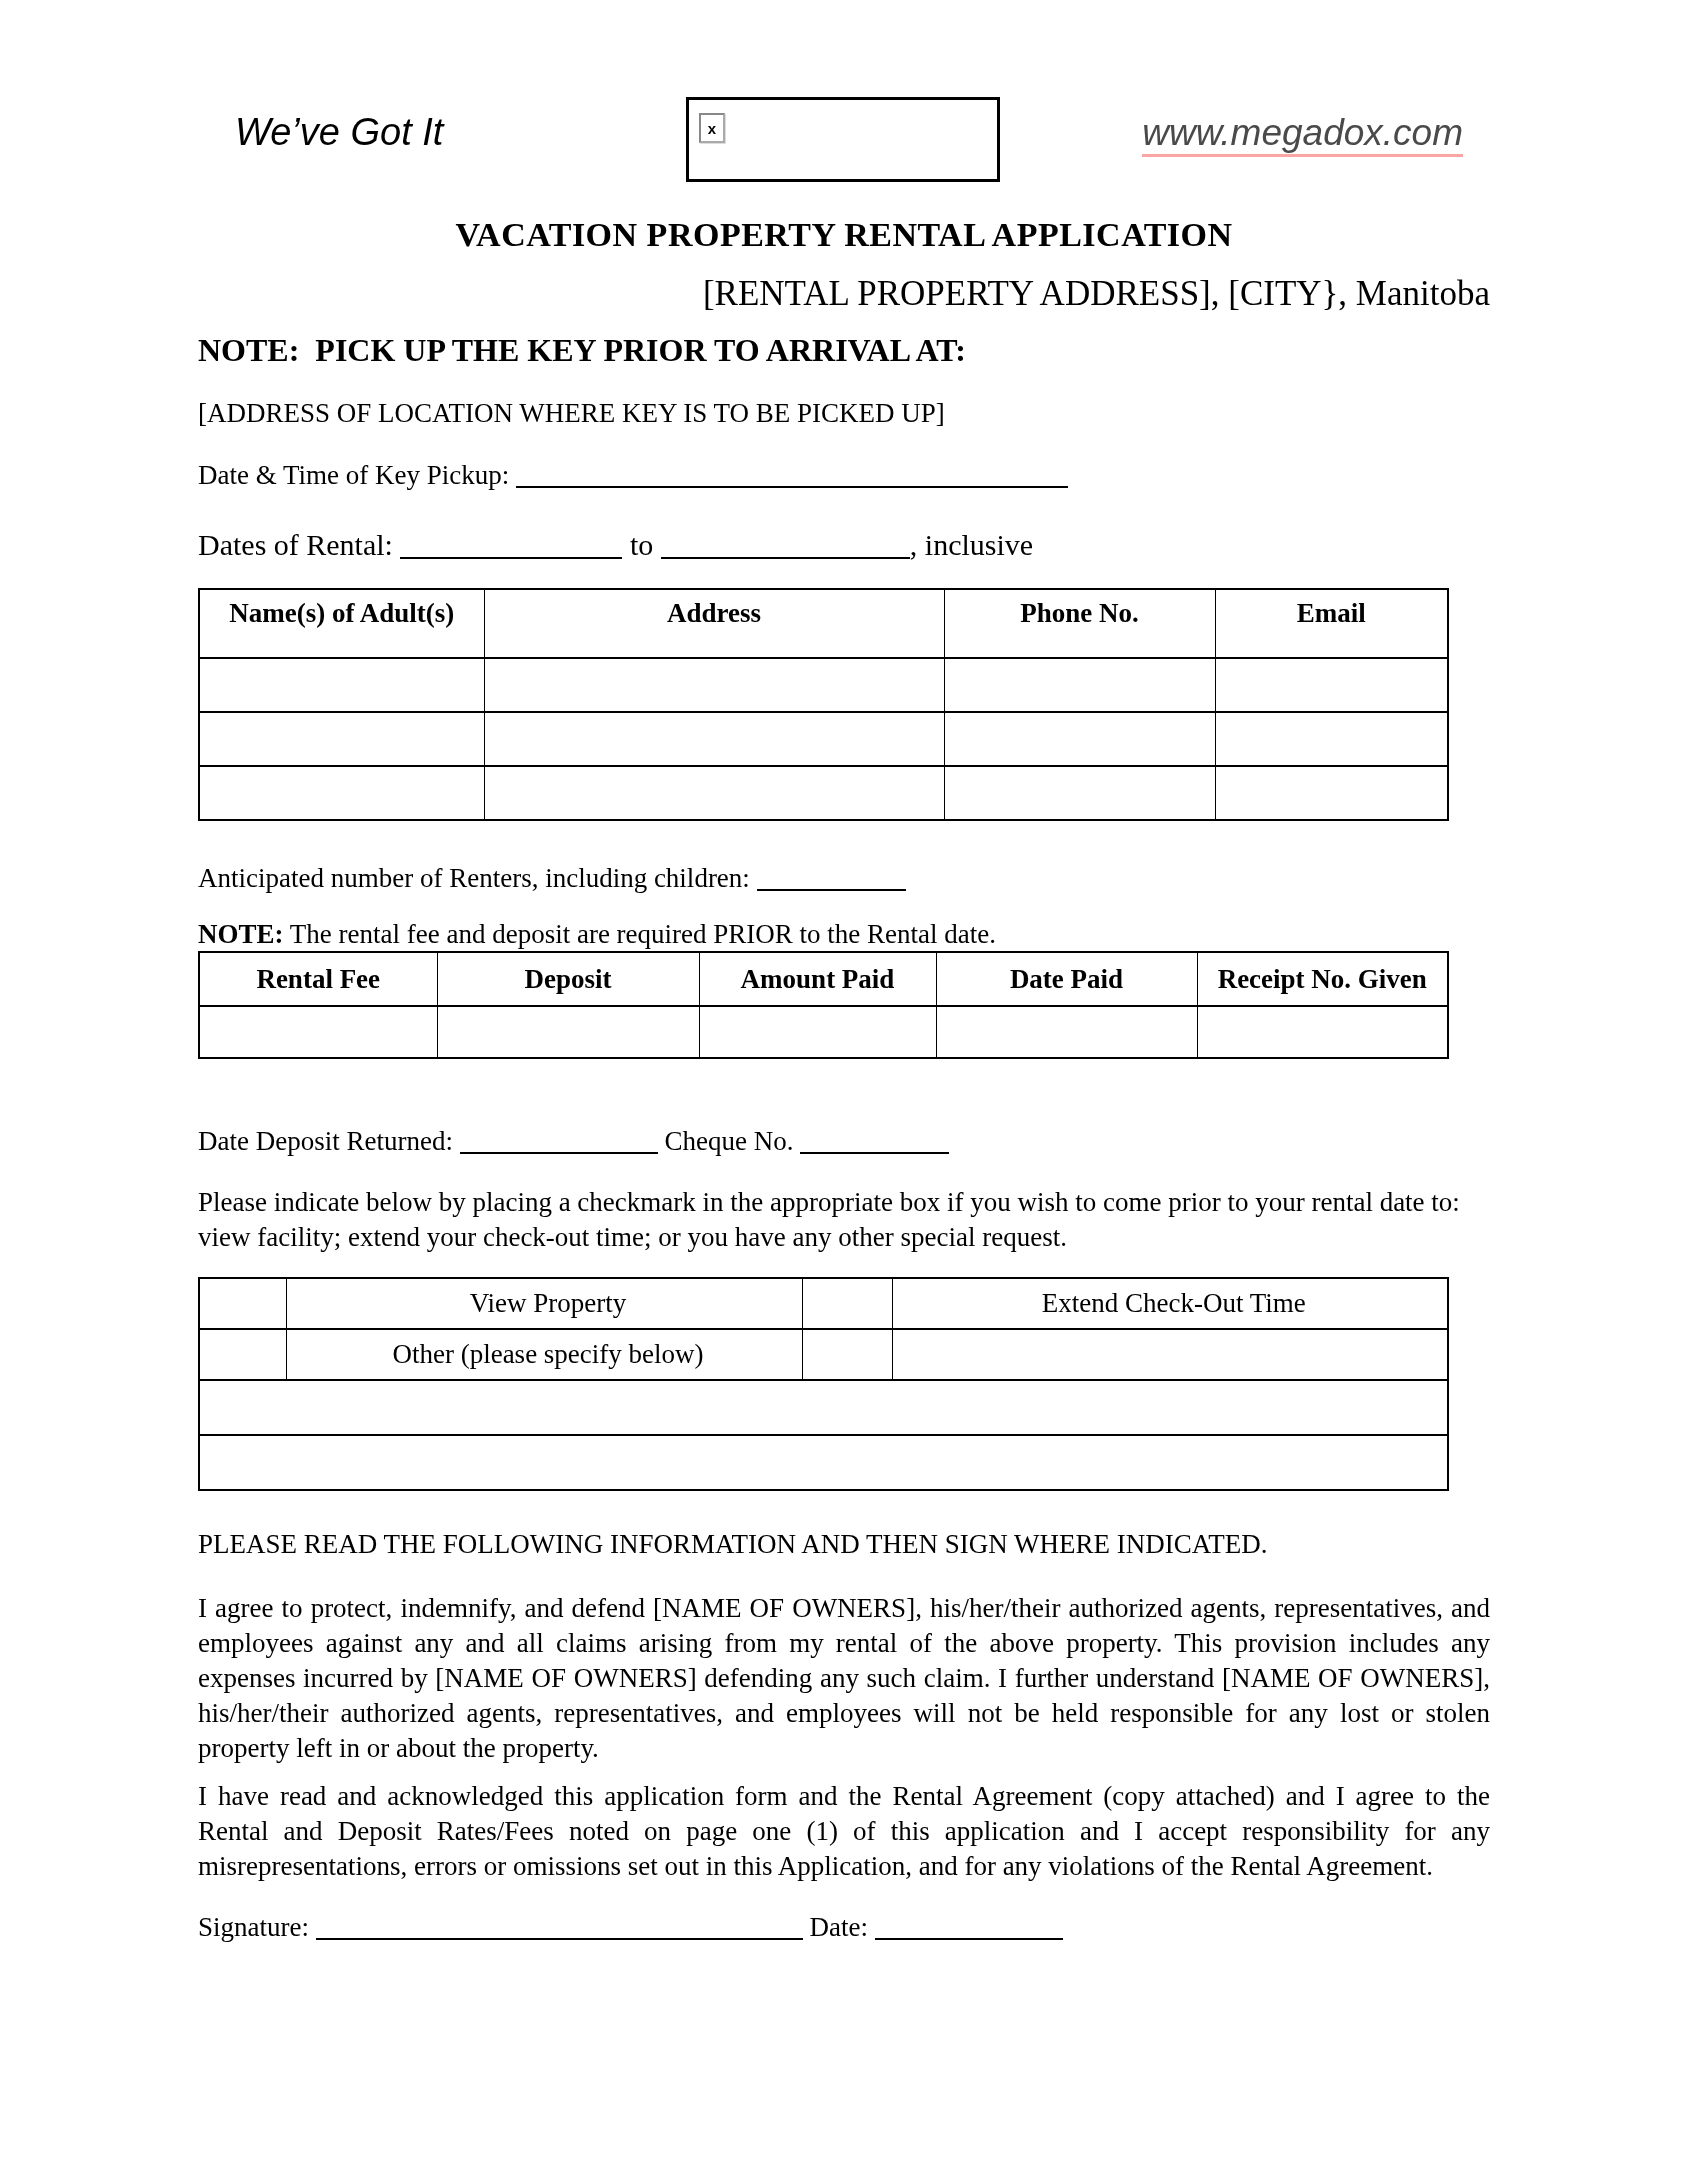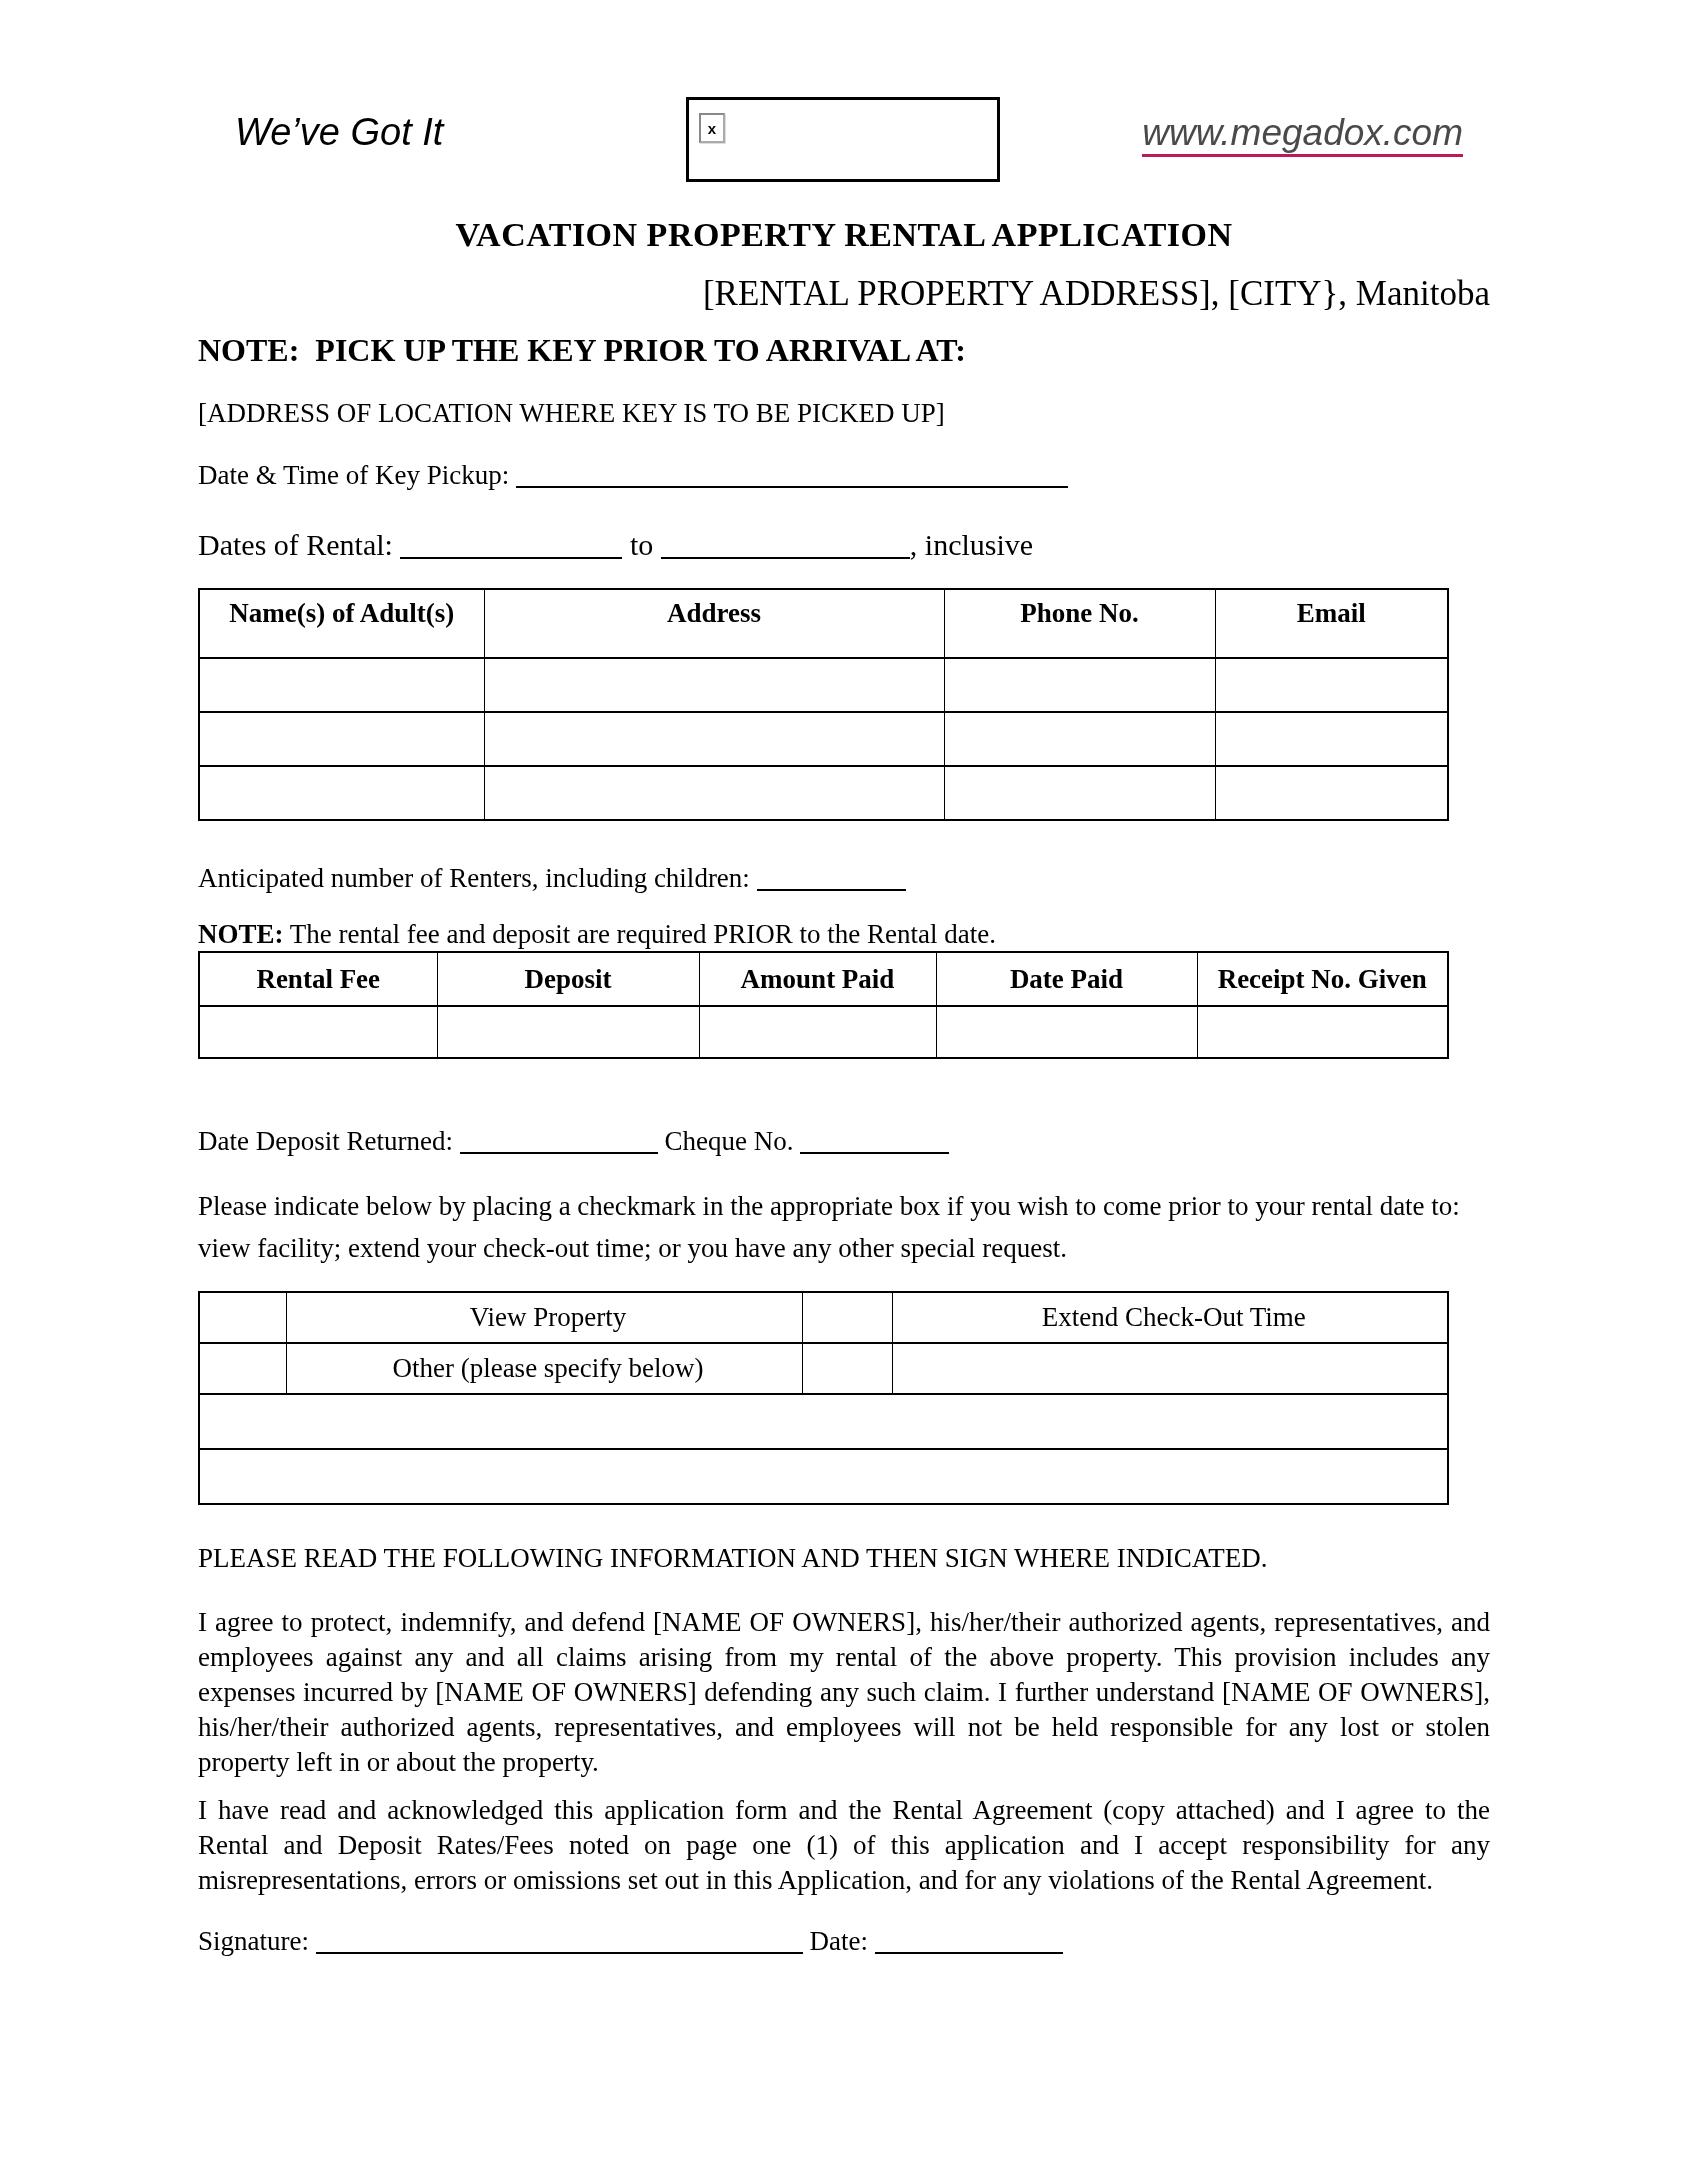--- a/index.html
+++ b/index.html
@@ -27,40 +27,40 @@
     background:#fff;border:2px solid #aaa;
     border-top-color:#888;border-left-color:#888;
     box-shadow:1px 1px 0 #ddd;
     display:flex;align-items:center;justify-content:center;
     font-family:"Liberation Sans",sans-serif;font-weight:bold;font-size:15px;
   }
   .website{
     position:absolute;right:220px;top:18px;
     font-family:"Liberation Sans",sans-serif;
     font-style:italic;font-size:37px;line-height:42px;
-    border-bottom:3px solid #be185d;
+    border-bottom:3px solid #fca5a5;
     white-space:nowrap;
   }
   
   .content{margin:0 193px 0 198px;}
   .title{
     text-align:center;margin-top:32px;
     font-weight:bold;font-size:34px;line-height:40px;letter-spacing:0.5px;
   }
   .subtitle{text-align:right;margin-top:22px;font-size:35px;line-height:34px;}
   .line{font-size:27px;line-height:34px;white-space:nowrap;}
   .note-key{margin-top:22px;font-weight:bold;font-size:32px;line-height:34px;}
   .addr{margin-top:29px;}
   .pickup{margin-top:28px;}
   .dates{margin-top:34px;font-size:30px;line-height:38px;}
   .renters{margin-top:40px;}
   .note-fee{margin-top:22px;}
   .note-fee .b{font-weight:bold;}
   .deposit-ret{margin-top:65px;}
-  .intro{margin-top:27px;font-size:27px;line-height:42px;text-align:left;}
+  .intro{margin-top:27px;font-size:27px;line-height:35px;text-align:left;}
   .readsign{margin-top:36px;font-size:27px;line-height:34px;}
   .para{margin-top:30px;font-size:27px;line-height:35px;text-align:justify;}
   .para + .para{margin-top:13px;}
   .sig{margin-top:26px;}
   .blank{
     display:inline-block;border-bottom:2px solid #000;
     height:26px;vertical-align:-4px;
   }
   
   table{border-collapse:collapse;width:1249px;table-layout:fixed;}

